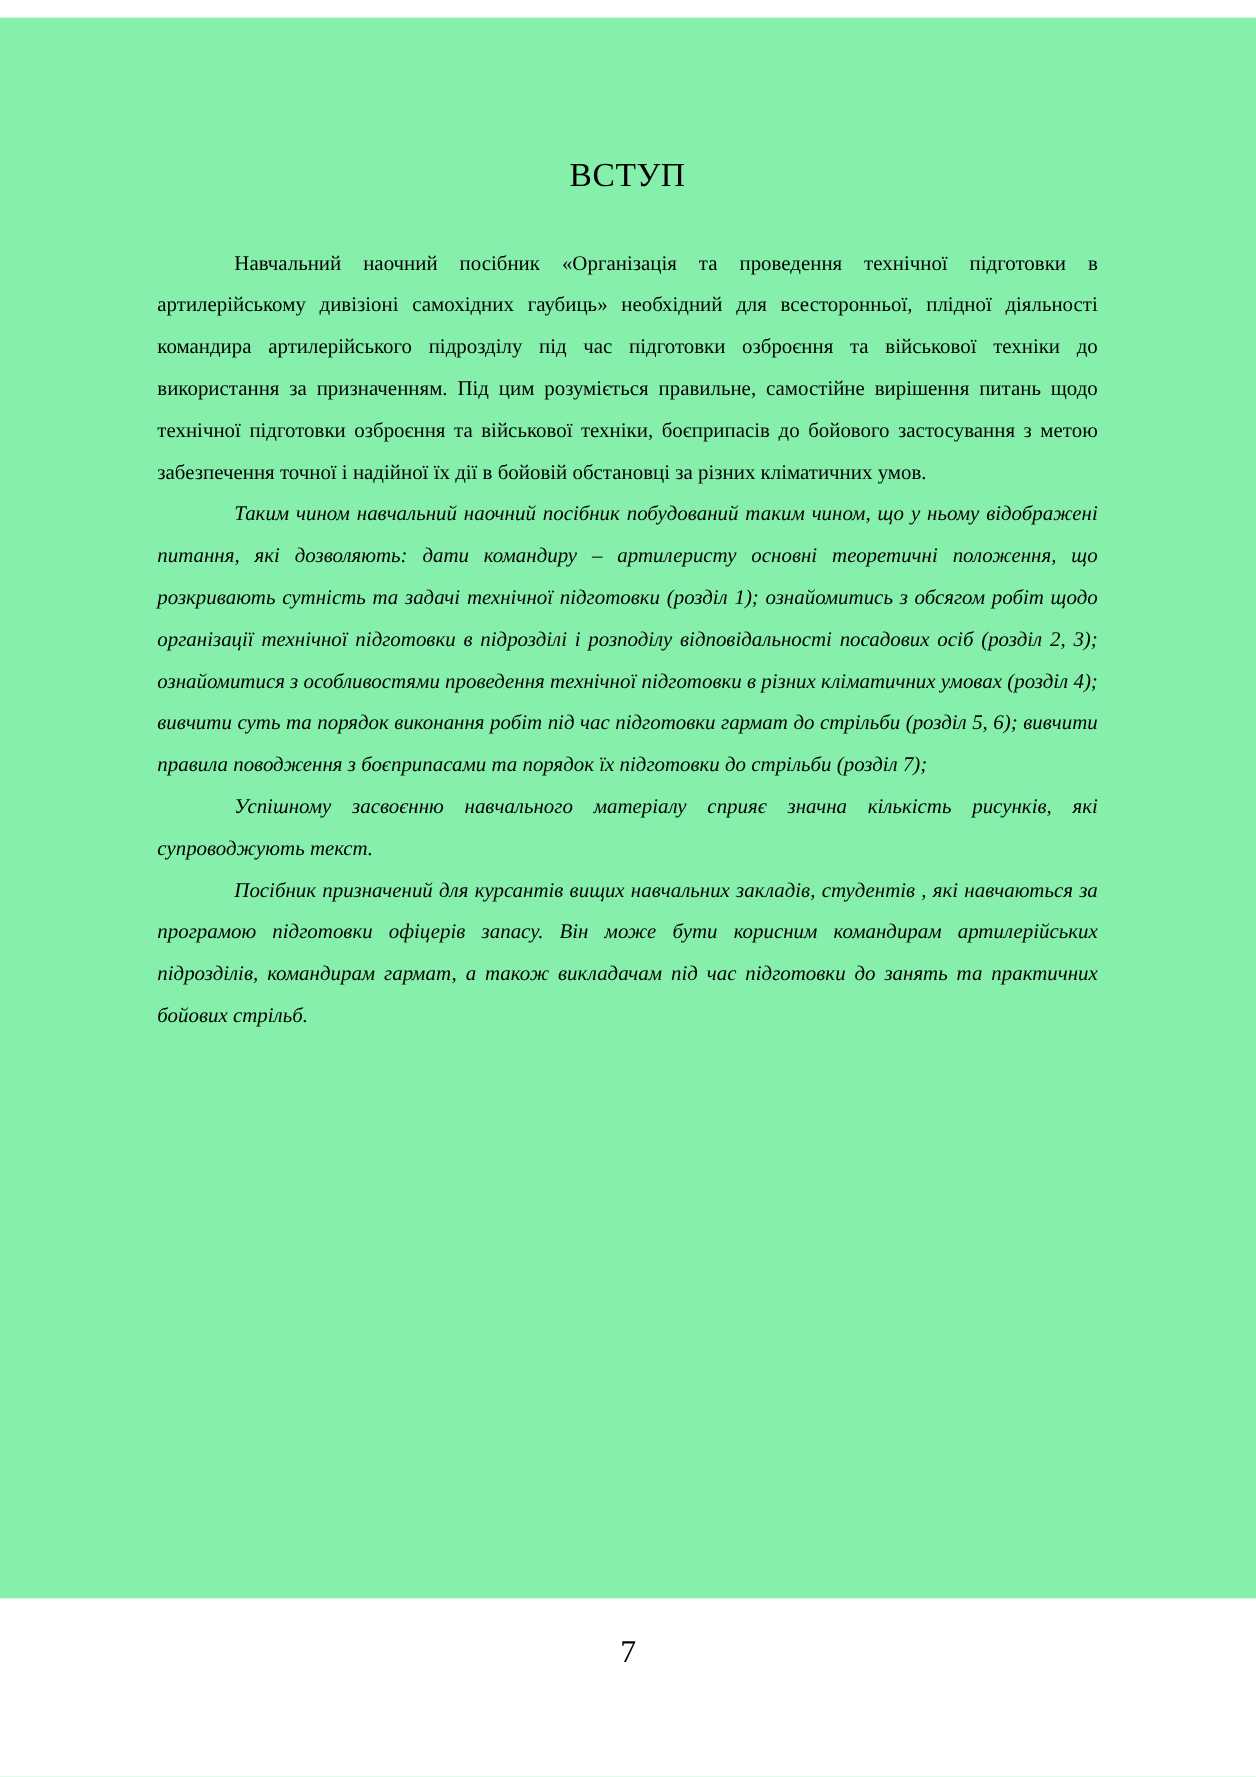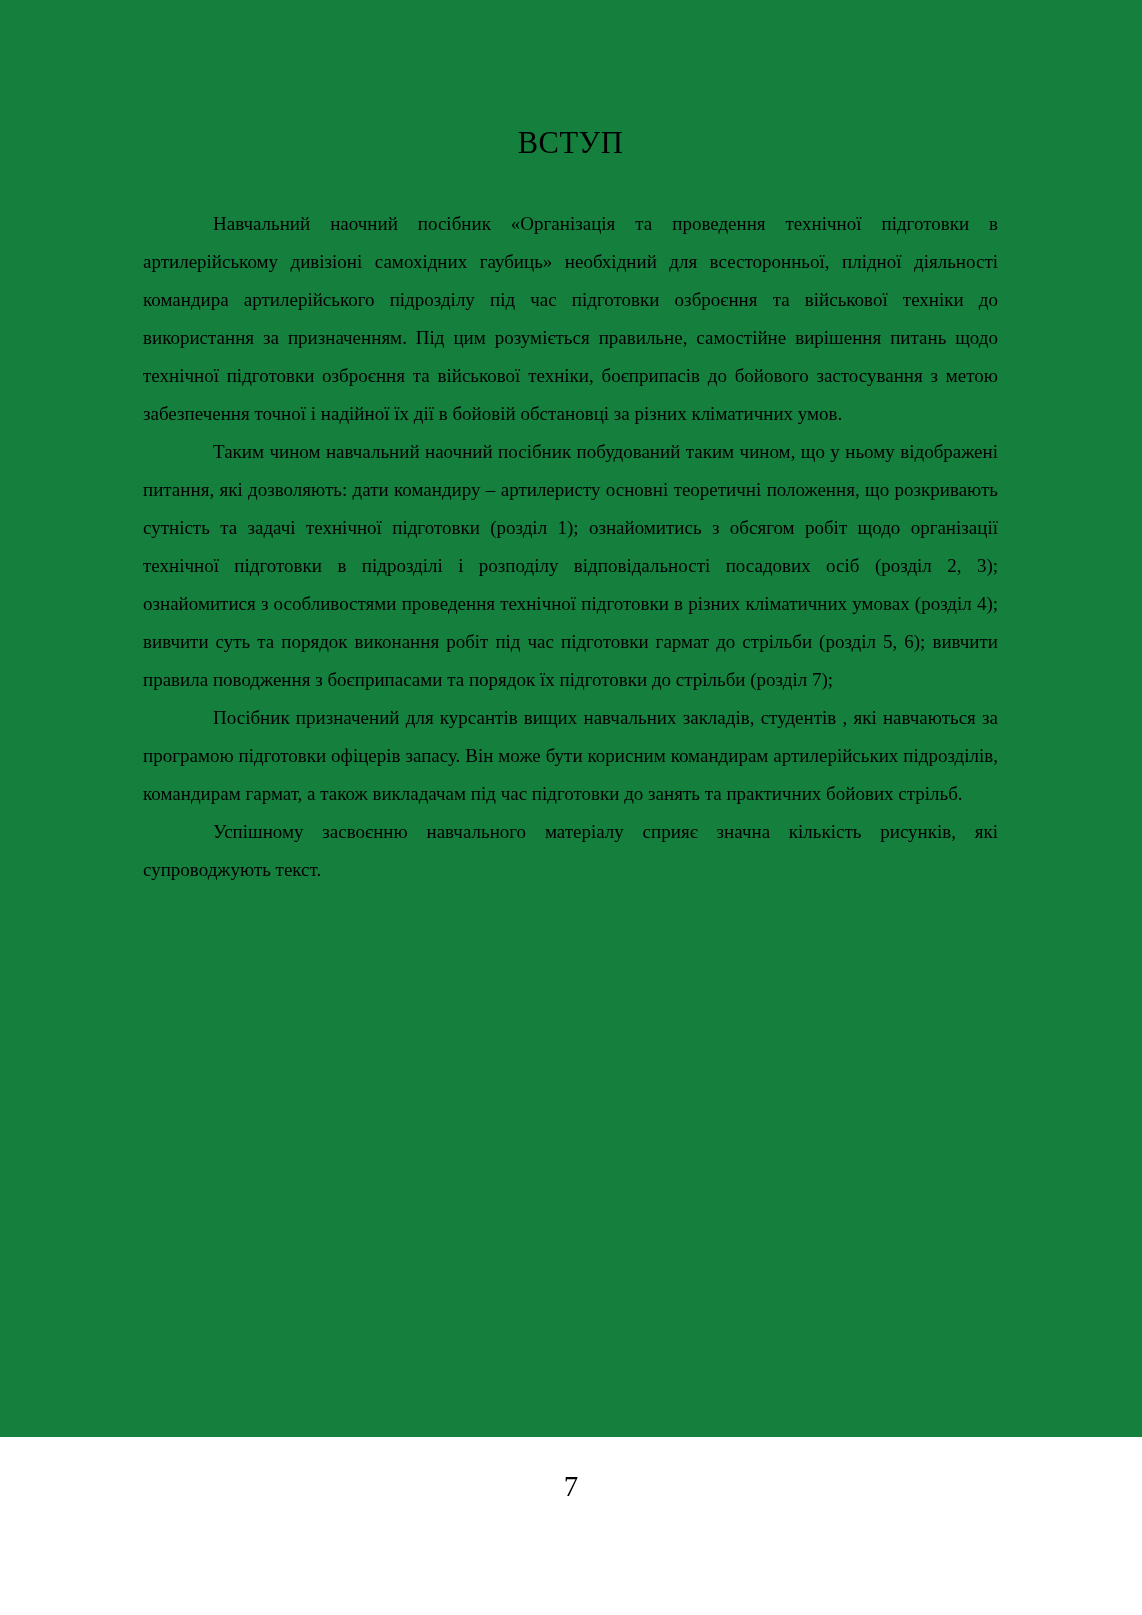--- a/index.html
+++ b/index.html
@@ -14,24 +14,24 @@
     position: relative;
     overflow: hidden;
     font-family: "Liberation Serif", "DejaVu Serif", serif;
     color: #000000;
     -webkit-font-smoothing: antialiased;
   }
 
   .page {
     position: absolute;
     left: 0;
-    top: 0;
+    top: 16px;
     width: 1142px;
     height: 1437px;
-    background: #15803d;
+    background: #86efac;
   }
 
   .content-area {
     position: absolute;
     left: 143px;
     top: 126px;
     width: 855px;
   }
 
   .page-heading {
@@ -49,20 +49,21 @@
     line-height: 38px;
     text-align: justify;
     text-justify: inter-word;
     margin: 0;
     hyphens: manual;
     word-spacing: 0px;
   }
 
   .body-text + .body-text {
     margin-top: 0;
+    font-style: italic;
   }
 
   .body-text {
     text-indent: 70px;
   }
 
   .page-number {
     position: absolute;
     left: 0;
     top: 1472px;
@@ -78,21 +79,21 @@
 <div class="page">
 
   <div class="content-area">
 
     <h1 class="page-heading">ВСТУП</h1>
 
     <p class="body-text">Навчальний наочний посібник «Організація та проведення технічної підготовки в артилерійському дивізіоні самохідних гаубиць» необхідний для всесторонньої, плідної діяльності командира артилерійського підрозділу під час підготовки озброєння та військової техніки до використання за призначенням. Під цим розуміється правильне, самостійне вирішення питань щодо технічної підготовки озброєння та військової техніки, боєприпасів до бойового застосування з метою забезпечення точної і надійної їх дії в бойовій обстановці за різних кліматичних умов.</p>
 
     <p class="body-text">Таким чином навчальний наочний посібник побудований таким чином, що у ньому відображені питання, які дозволяють: дати командиру – артилеристу основні теоретичні положення, що розкривають сутність та задачі технічної підготовки (розділ 1); ознайомитись з обсягом робіт щодо організації технічної підготовки в підрозділі і розподілу відповідальності посадових осіб (розділ 2, 3); ознайомитися з особливостями проведення технічної підготовки в різних кліматичних умовах (розділ 4); вивчити суть та порядок виконання робіт під час підготовки гармат до стрільби  (розділ 5, 6); вивчити правила поводження з боєприпасами та порядок їх підготовки до стрільби (розділ 7);</p>
 
+    <p class="body-text">Успішному засвоєнню навчального матеріалу сприяє значна кількість рисунків, які супроводжують текст.</p>
+
     <p class="body-text">Посібник призначений для курсантів вищих навчальних закладів, студентів , які навчаються за програмою підготовки офіцерів запасу. Він може бути корисним командирам артилерійських підрозділів, командирам гармат, а також викладачам під час підготовки до занять та практичних бойових стрільб.</p>
-
-    <p class="body-text">Успішному засвоєнню навчального матеріалу сприяє значна кількість рисунків, які супроводжують текст.</p>
 
   </div>
 
   <div class="page-number">7</div>
 
 </div>
 
 </body></html>

